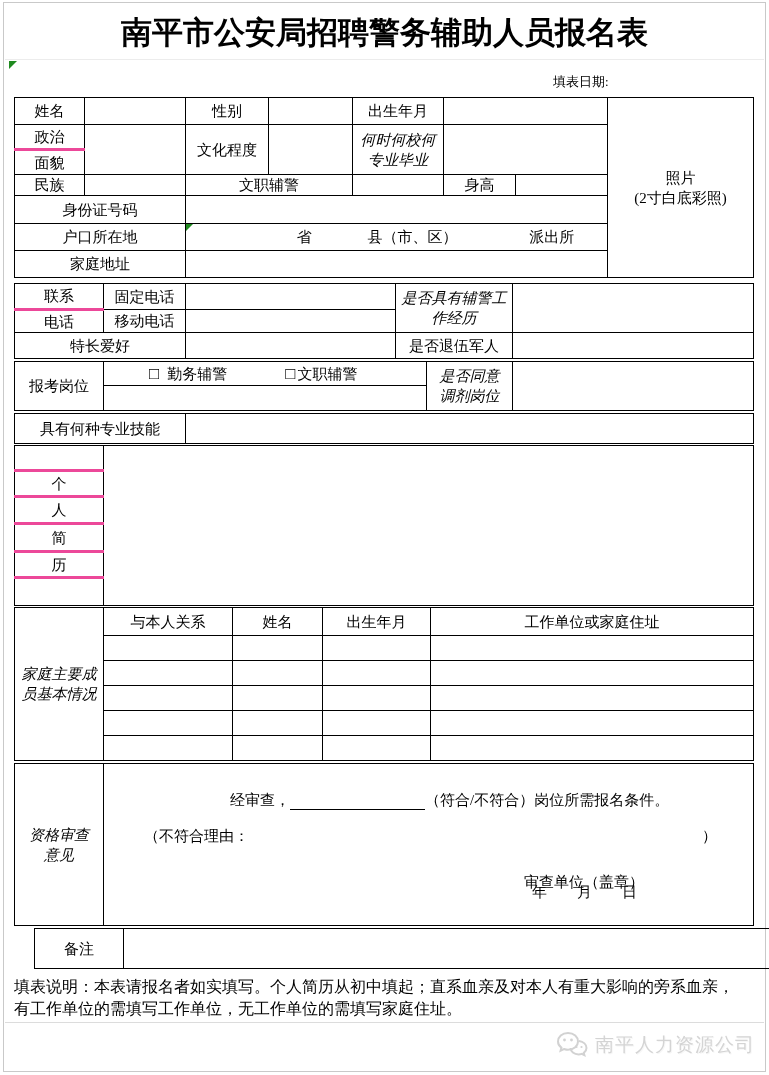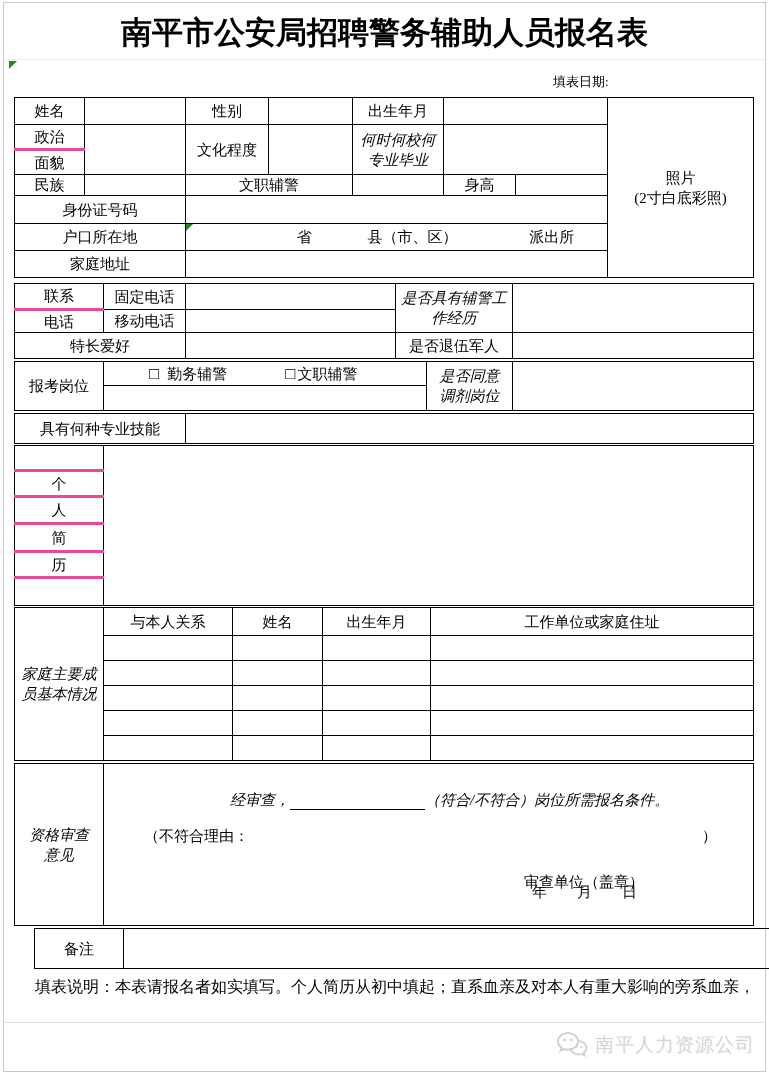--- a/index.html
+++ b/index.html
@@ -25,28 +25,28 @@
   .opt-cell{text-align:left;}
   .opt-row{display:flex;align-items:center;padding-left:45px;}
   .opt{display:inline-flex;align-items:center;white-space:nowrap;}
   .opt-box{font-size:17px;line-height:17px;}
   .opt1 .opt-box{margin-right:8px;}
   .opt2{margin-left:58px;}
   .opt2 .opt-box{margin-right:2px;}
 
   .rv-body{position:relative;text-align:left;}
   .rv-line{position:absolute;font-size:15px;white-space:pre;}
-  .rv1{left:126px;top:26px;font-style:italic;}
+  .rv1{left:126px;top:26px;}
   .rv2a{left:40px;top:62px;}
   .rv2b{right:36px;top:62px;}
   .rv3{left:420px;top:108px;}
   .rv4{left:428px;top:118px;text-align:right;}
   .uline{display:inline-block;width:135px;height:15px;border-bottom:1px solid #000;vertical-align:bottom;}
 
-  .notes{position:absolute;left:14px;top:976px;width:741px;font-size:16px;line-height:22px;text-align:right;}
+  .notes{position:absolute;left:14px;top:976px;width:741px;font-size:16px;line-height:22px;text-align:left;}
   .wm-divider{position:absolute;left:5px;right:5px;top:1022px;border-top:1px solid #dcdcdc;}
   .watermark{position:absolute;right:14px;top:1030px;display:flex;align-items:center;gap:6px;}
   .wm-text{font-size:19px;letter-spacing:1px;color:#d4d4d4;text-shadow:1px 1px 0 #f7f7f7;white-space:nowrap;}
 </style>
 </head>
 <body>
 
 <div class="page">
   <div class="frame"></div>
 
@@ -311,20 +311,21 @@
     <tbody>
         <tr style="height:40px">
       <td>备注</td>
       <td></td>
     </tr>
   </tbody>
     </table>
 
   <div class="notes">
     <div>填表说明：本表请报名者如实填写。个人简历从初中填起；直系血亲及对本人有重大影响的旁系血亲，</div>
+    <div>有工作单位的需填写工作单位，无工作单位的需填写家庭住址。</div>
   </div>
 
   <div class="wm-divider"></div>
 
   <div class="watermark">
     <svg width="34" height="30" viewBox="0 0 34 30">
       <g fill="none" stroke="#d2d2d2" stroke-width="2">
         <path d="M13 3 C7 3 3 7 3 11.5 C3 14 4.3 16.2 6.4 17.6 L5.6 20.6 L9 19 C10.2 19.4 11.6 19.8 13 19.8 C19 19.8 23 16 23 11.5 C23 7 19 3 13 3 Z"></path>
         <path d="M24 11 C28.5 11.6 31.5 14.6 31.5 18 C31.5 20 30.4 21.7 28.8 22.9 L29.4 25.2 L26.7 23.9 C25.8 24.2 24.7 24.4 23.6 24.4 C19 24.4 15.6 21.5 15.6 18"></path>
       </g>

